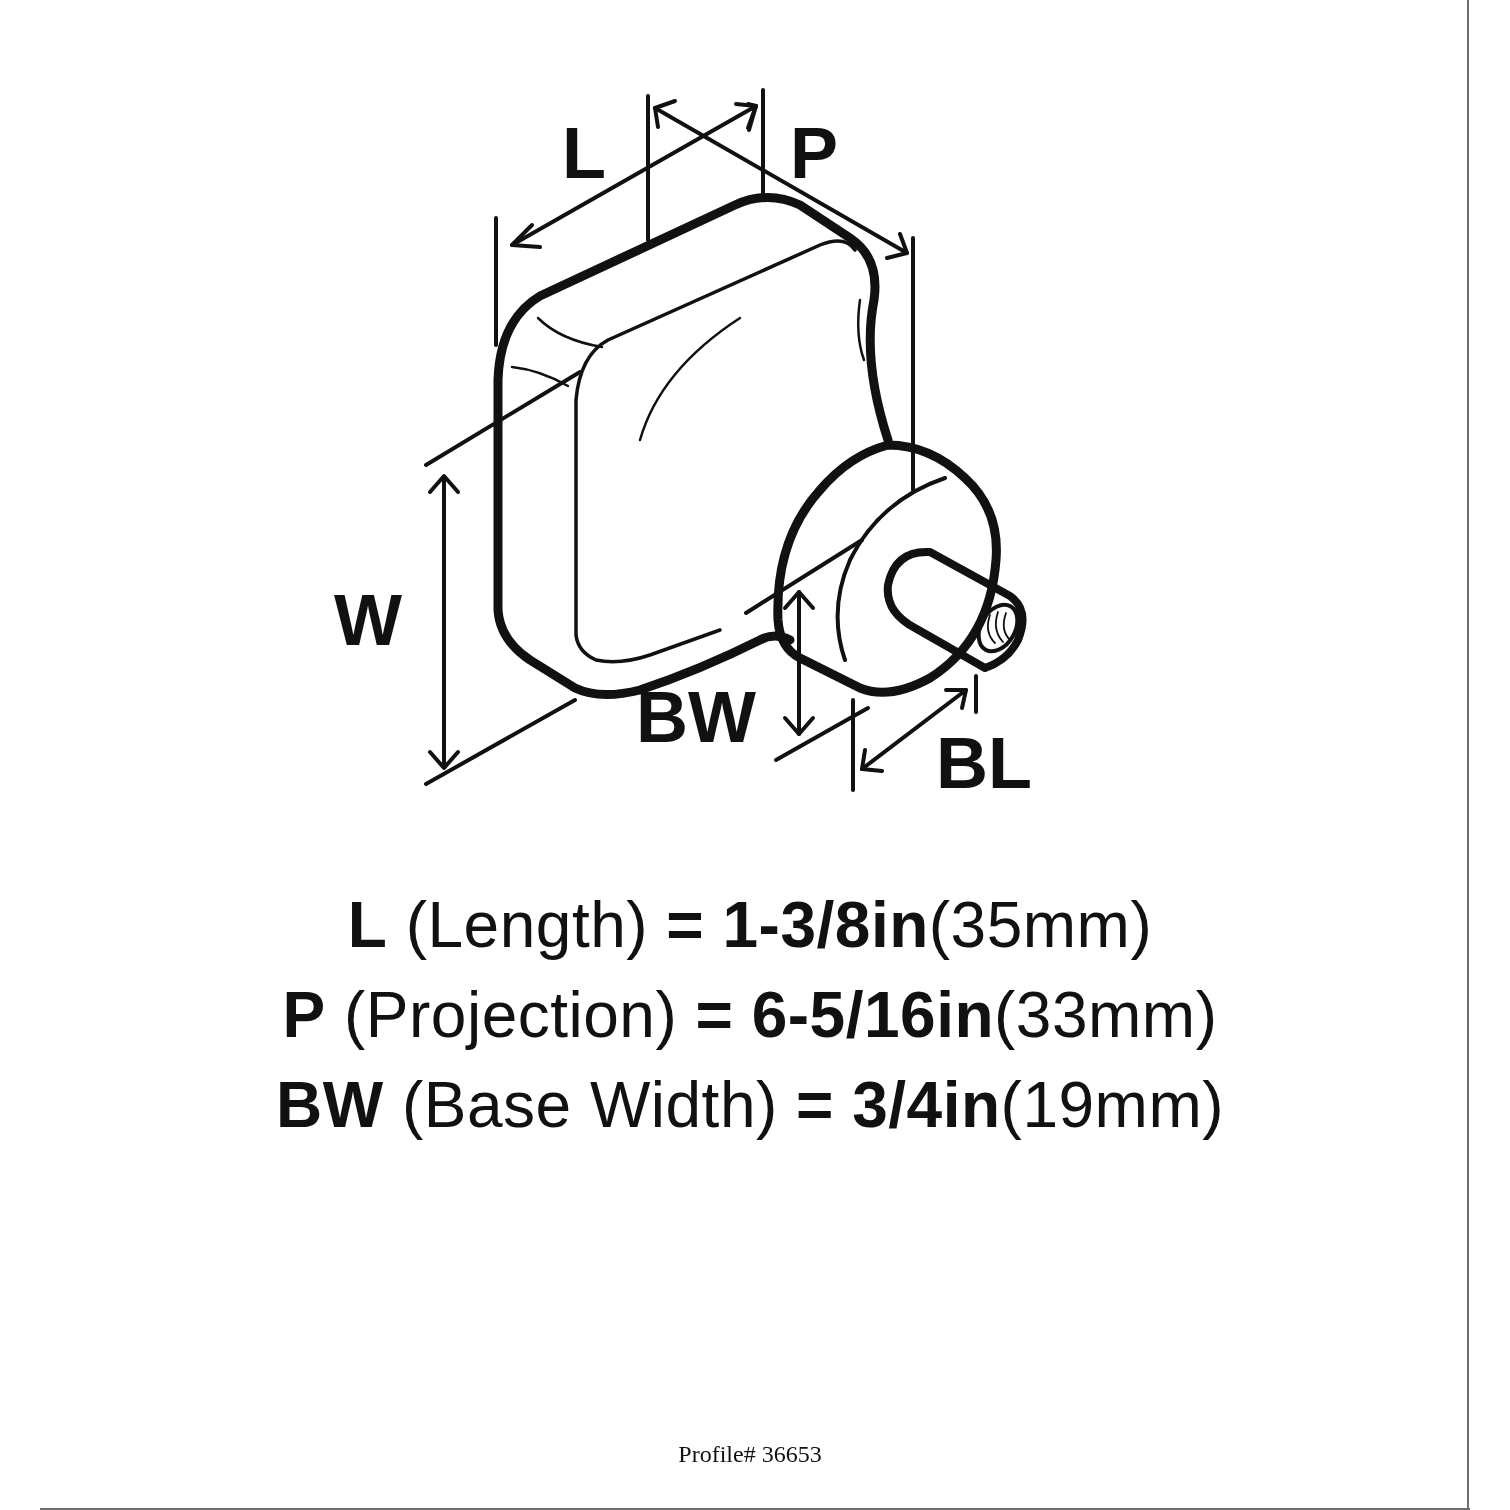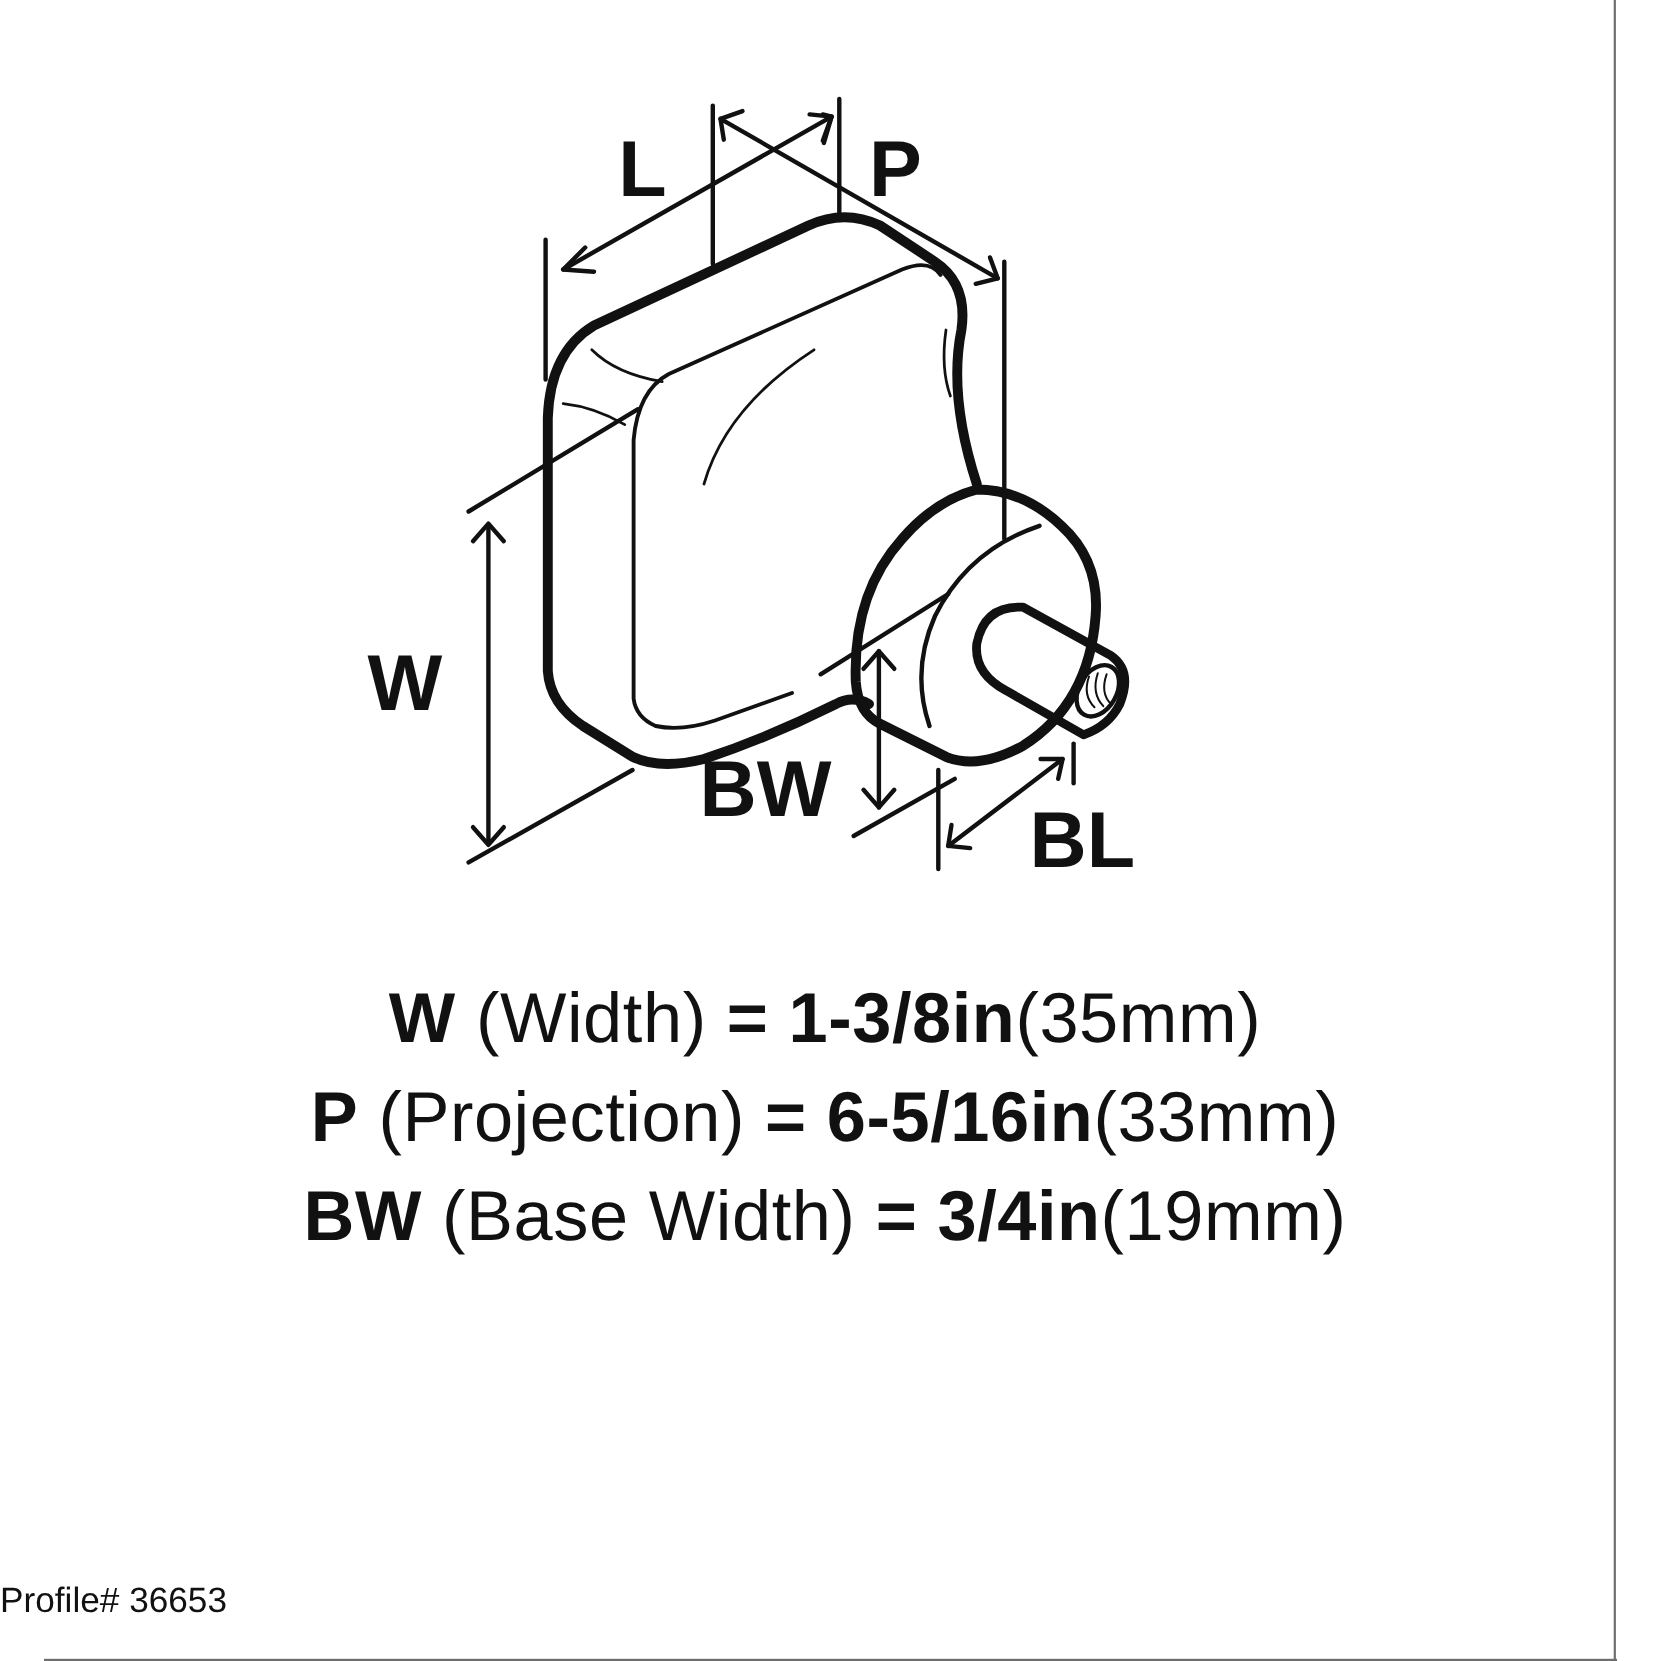--- a/index.html
+++ b/index.html
@@ -60,22 +60,24 @@
     .spec-code { font-weight: 700; }
     .spec-name { font-weight: 400; }
     .spec-eq { font-weight: 700; }
     .spec-imperial { font-weight: 700; }
     .spec-metric { font-weight: 400; }
     .profile {
       position: absolute;
       left: 0;
       top: 1432px;
       width: 1500px;
-      font-size: 32px;
+      text-align: center;
+      font-size: 24px;
       line-height: 44px;
+      font-family: Liberation Serif, serif;
     }
   </style>
 </head>
 <body>
 
 <div class="right-rule"></div>
 <div class="bottom-rule"></div>
 
 <svg class="drawing" viewBox="0 0 1510 860" xmlns="http://www.w3.org/2000/svg" fill="none" stroke="#111111" stroke-linecap="round" stroke-linejoin="round">
 
@@ -179,22 +181,22 @@
 
   <text class="dim-label" x="562" y="178" font-size="72" fill="#111111" stroke="none">L</text>
   <text class="dim-label" x="790" y="178" font-size="72" fill="#111111" stroke="none">P</text>
   <text class="dim-label" x="334" y="645" font-size="72" fill="#111111" stroke="none">W</text>
   <text class="dim-label" x="636" y="742" font-size="72" fill="#111111" stroke="none">BW</text>
   <text class="dim-label" x="936" y="788" font-size="72" fill="#111111" stroke="none">BL</text>
 </svg>
 
 <div class="specs">
   <div class="spec-row">
-    <span class="spec-code">W</span>
-    <span class="spec-name">(Width)</span>
+    <span class="spec-code">L</span>
+    <span class="spec-name">(Length)</span>
     <span class="spec-eq">=</span>
     <span class="spec-imperial">1-3/8in</span><span class="spec-metric">(35mm)</span>
   </div>
   <div class="spec-row">
     <span class="spec-code">P</span>
     <span class="spec-name">(Projection)</span>
     <span class="spec-eq">=</span>
     <span class="spec-imperial">6-5/16in</span><span class="spec-metric">(33mm)</span>
   </div>
   <div class="spec-row">

